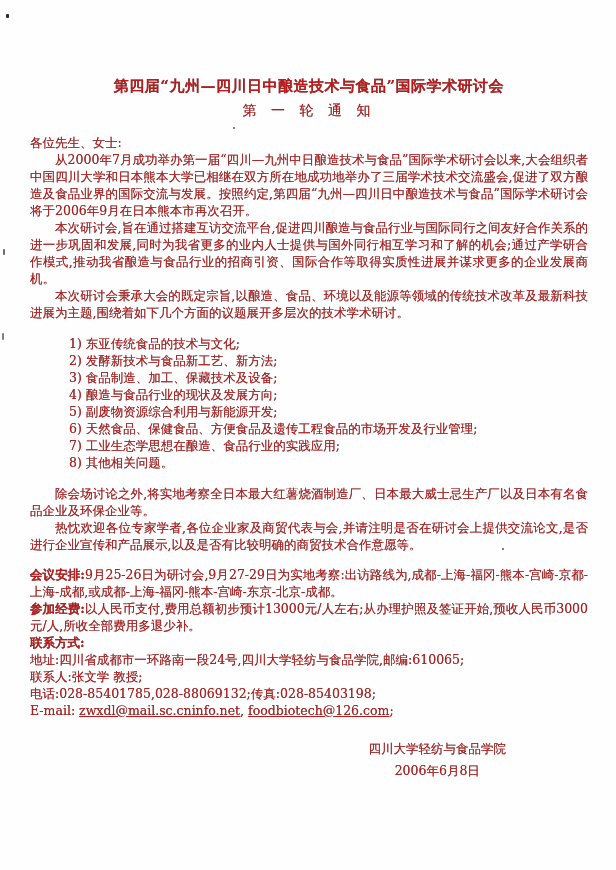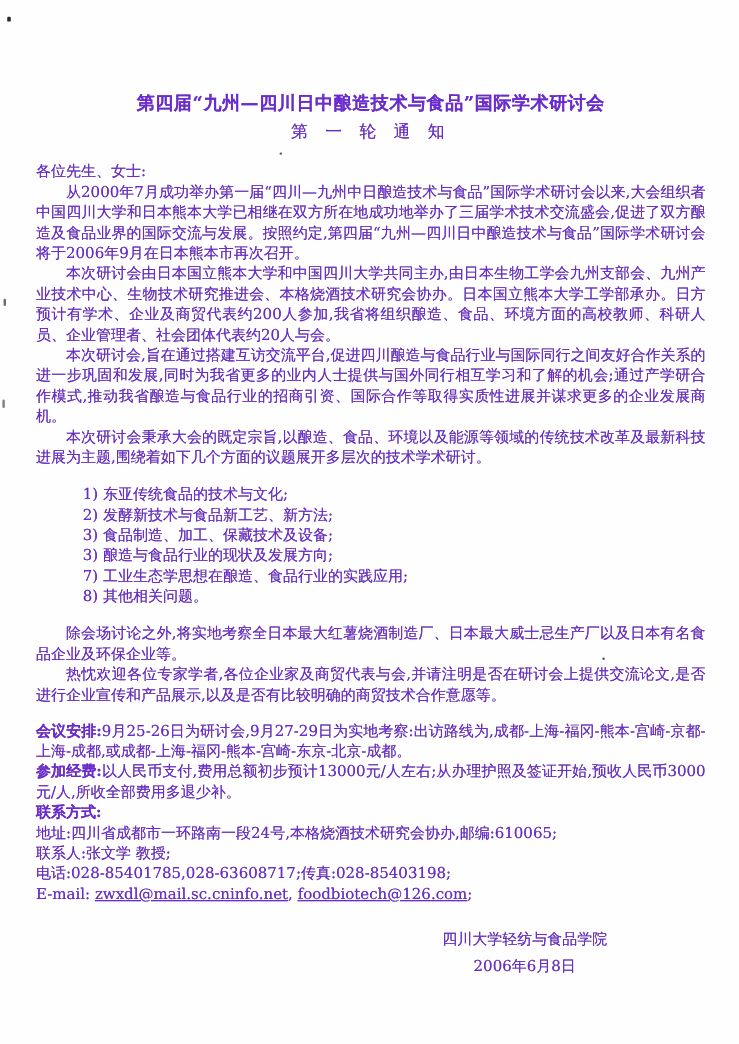--- a/index.html
+++ b/index.html
@@ -3,21 +3,21 @@
 <meta charset="utf-8">
 <style>
   html,body{margin:0;padding:0;background:#d9d9d9;}
   .page{
     position:relative;
     width:616px;height:870px;
     margin:0 auto;
     background:#fefefe;
     overflow:hidden;
     font-family:"DejaVu Serif","Liberation Serif",serif;
-    color:#6d28d9;
+    color:#b91c1c;
     text-shadow:0 0 0.4px rgba(0,0,0,.55);
   }
   .content{
     position:absolute;
     left:30px;right:28px;top:76px;
     font-size:12.5px;
     line-height:17px;
     text-align:justify;
   }
   .title{
@@ -71,45 +71,46 @@
   <span class="speck s4"></span>
   <span class="speck s5"></span>
 
   <div class="content">
     <h1 class="title">第四届“九州—四川日中酿造技术与食品”国际学术研讨会</h1>
     <h2 class="subtitle">第 一 轮 通 知</h2>
 
     <p class="salutation">各位先生、女士:</p>
 
     <p class="para">从2000年7月成功举办第一届“四川—九州中日酿造技术与食品”国际学术研讨会以来,大会组织者中国四川大学和日本熊本大学已相继在双方所在地成功地举办了三届学术技术交流盛会,促进了双方酿造及食品业界的国际交流与发展。按照约定,第四届“九州—四川日中酿造技术与食品”国际学术研讨会将于2006年9月在日本熊本市再次召开。</p>
-    <p class="para">本次研讨会由日本国立熊本大学和中国四川大学共同主办,由日本生物工学会九州支部会、九州产业技术中心、生物技术研究推进会、本格烧酒技术研究会协办。日本国立熊本大学工学部承办。日方预计有学术、企业及商贸代表约200人参加,我省将组织酿造、食品、环境方面的高校教师、科研人员、企业管理者、社会团体代表约20人与会。</p>
     <p class="para">本次研讨会,旨在通过搭建互访交流平台,促进四川酿造与食品行业与国际同行之间友好合作关系的进一步巩固和发展,同时为我省更多的业内人士提供与国外同行相互学习和了解的机会;通过产学研合作模式,推动我省酿造与食品行业的招商引资、国际合作等取得实质性进展并谋求更多的企业发展商机。</p>
     <p class="para">本次研讨会秉承大会的既定宗旨,以酿造、食品、环境以及能源等领域的传统技术改革及最新科技进展为主题,围绕着如下几个方面的议题展开多层次的技术学术研讨。</p>
 
     <div class="topics">
       <div class="topic">1) 东亚传统食品的技术与文化;</div>
       <div class="topic">2) 发酵新技术与食品新工艺、新方法;</div>
       <div class="topic">3) 食品制造、加工、保藏技术及设备;</div>
-      <div class="topic">3) 酿造与食品行业的现状及发展方向;</div>
+      <div class="topic">4) 酿造与食品行业的现状及发展方向;</div>
+      <div class="topic">5) 副废物资源综合利用与新能源开发;</div>
+      <div class="topic">6) 天然食品、保健食品、方便食品及遗传工程食品的市场开发及行业管理;</div>
       <div class="topic">7) 工业生态学思想在酿造、食品行业的实践应用;</div>
       <div class="topic">8) 其他相关问题。</div>
     </div>
 
     <p class="para">除会场讨论之外,将实地考察全日本最大红薯烧酒制造厂、日本最大威士忌生产厂以及日本有名食品企业及环保企业等。</p>
     <p class="para">热忱欢迎各位专家学者,各位企业家及商贸代表与会,并请注明是否在研讨会上提供交流论文,是否进行企业宣传和产品展示,以及是否有比较明确的商贸技术合作意愿等。</p>
 
     <p class="block gap-lg"><span class="blabel">会议安排:</span><span>9月25-26日为研讨会,9月27-29日为实地考察:出访路线为,成都-上海-福冈-熊本-宫崎-京都-上海-成都,或成都-上海-福冈-熊本-宫崎-东京-北京-成都。</span></p>
 
     <p class="block gap-md"><span class="blabel">参加经费:</span><span>以人民币支付,费用总额初步预计13000元/人左右;从办理护照及签证开始,预收人民币3000元/人,所收全部费用多退少补。</span></p>
 
     <div class="gap-md">
       <p class="cline blabel">联系方式:</p>
-      <p class="cline">地址:四川省成都市一环路南一段24号,本格烧酒技术研究会协办,邮编:610065;</p>
+      <p class="cline">地址:四川省成都市一环路南一段24号,四川大学轻纺与食品学院,邮编:610065;</p>
       <p class="cline">联系人:张文学 教授;</p>
-      <p class="cline">电话:028-85401785,028-63608717;传真:028-85403198;</p>
+      <p class="cline">电话:028-85401785,028-88069132;传真:028-85403198;</p>
       <p class="cline"><span>E-mail:</span> <span class="email">zwxdl@mail.sc.cninfo.net</span><span>,</span> <span class="email">foodbiotech@126.com</span><span>;</span></p>
     </div>
 
     <div class="signature-block">
       <div>四川大学轻纺与食品学院</div>
       <div>2006年6月8日</div>
     </div>
   </div>
 </div>
 

